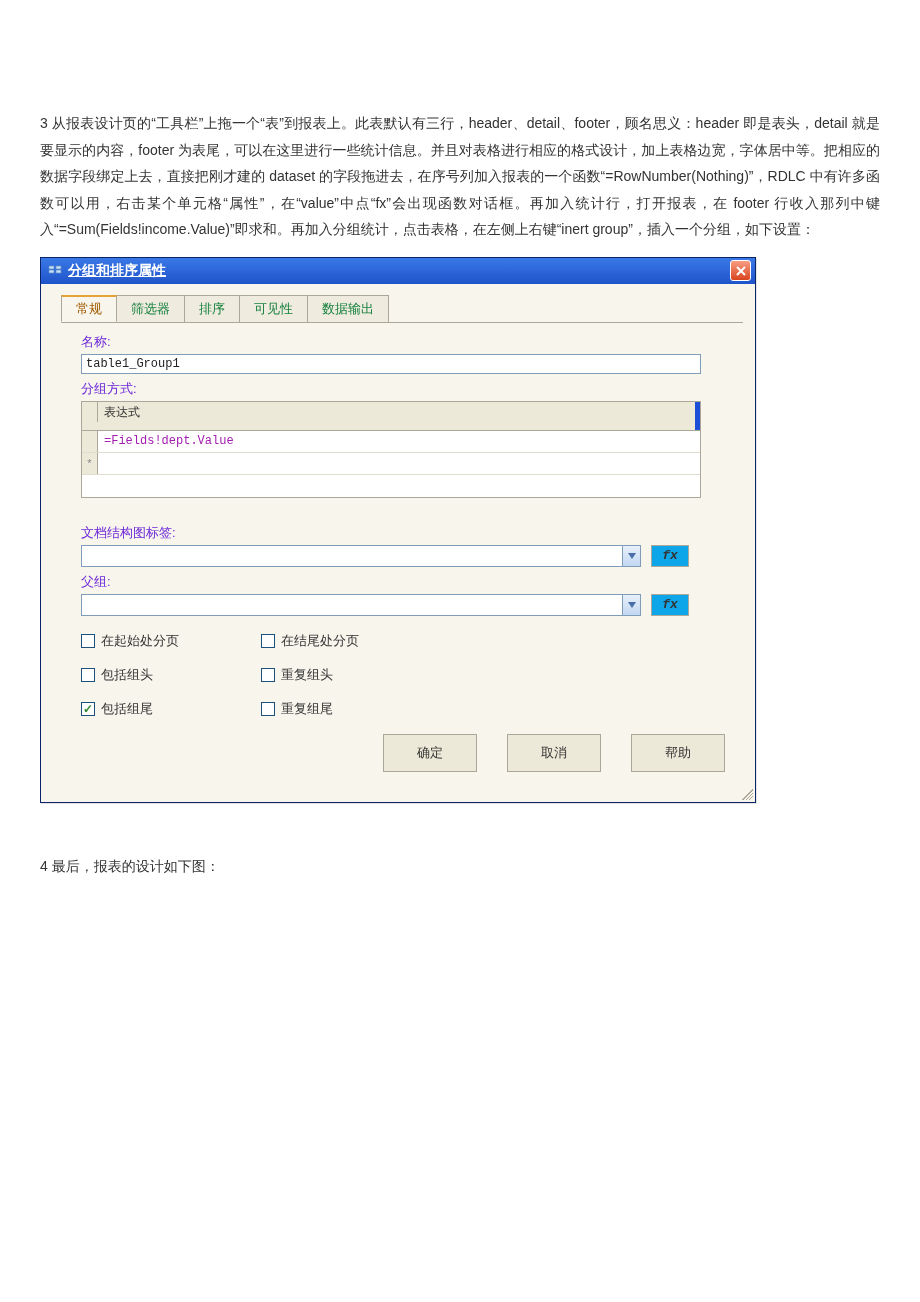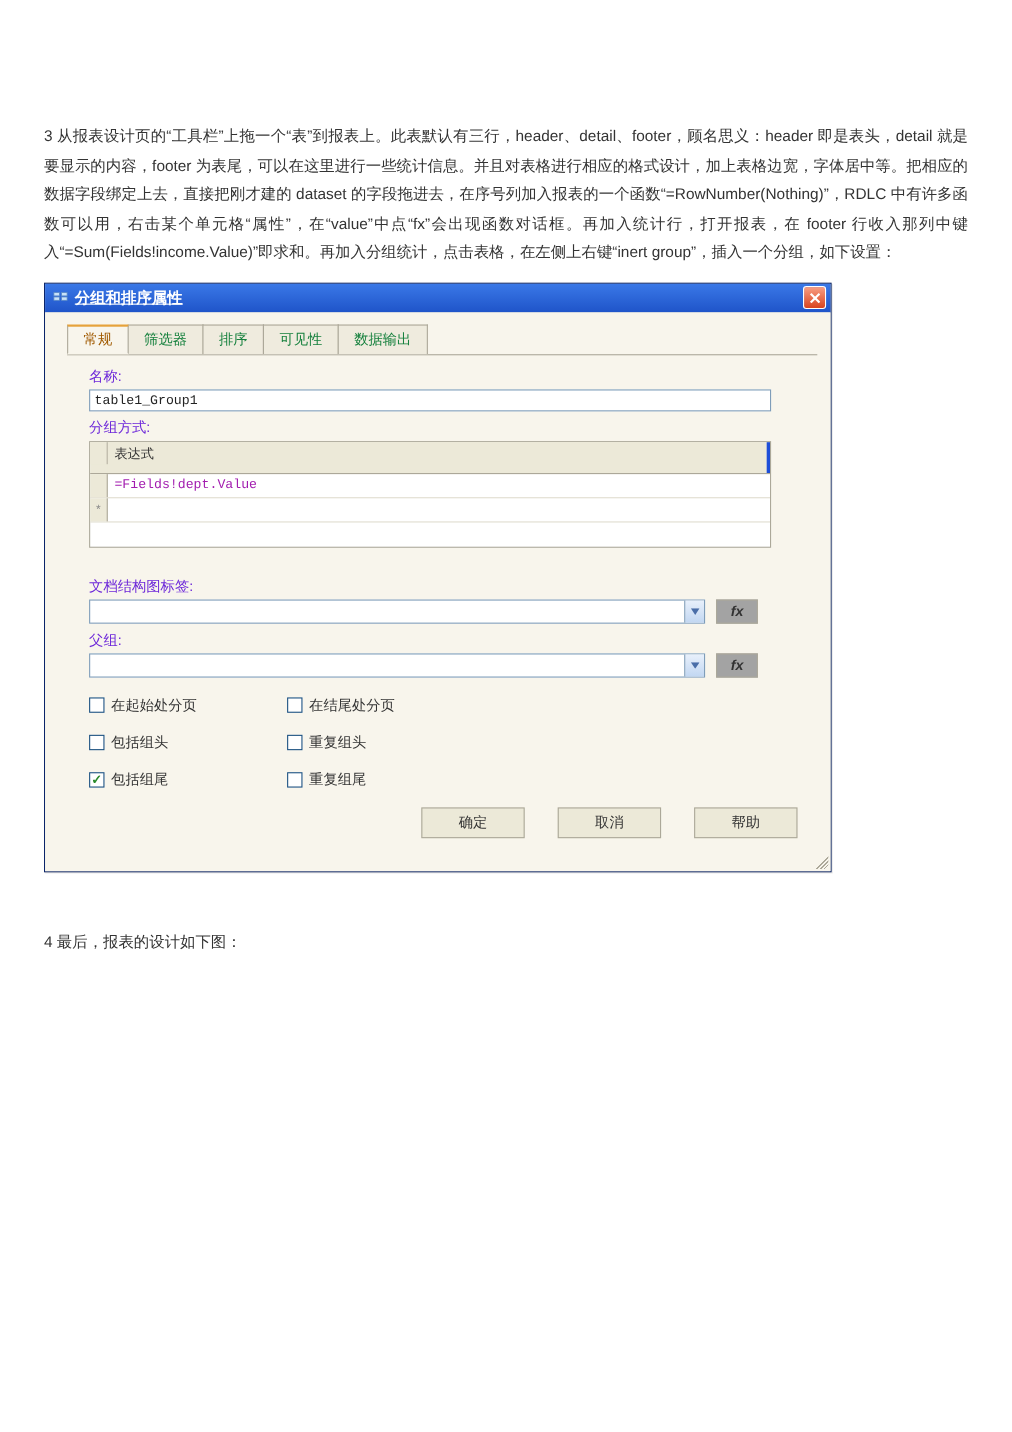--- a/index.html
+++ b/index.html
@@ -119,21 +119,21 @@
   .row-handle-h {
     width: 16px; height: 20px;
     border-right: 1px solid #ACA899;
     background: #ECE9D8;
   }
   .grid-head-cell {
     flex: 1;
     height: 28px;
     font-size: 12px;
     padding: 2px 6px;
-    border-right: 3px solid #1d4ed8;
+    border-right: 5px solid #1d4ed8;
     background: #ECE9D8;
   }
   .grid-row {
     display: flex;
     height: 22px;
     border-bottom: 1px solid #e0ddcf;
   }
   .row-handle {
     width: 16px;
     background: #ECE9D8;
@@ -167,24 +167,24 @@
     background: linear-gradient(to bottom,#e8f0fb,#c2d7f2);
     border-left: 1px solid #7F9DB9;
     margin-left: auto;
     display: flex; align-items:center; justify-content:center;
     cursor: pointer;
     color: #4a6ea8;
   }
   .fx-btn {
     width: 38px; height: 22px;
     border: 1px solid #ACA899;
-    background: #a3a3a3;
+    background: #0ea5e9;
     display: flex; align-items:center; justify-content:center;
     font-style: italic;
-    font-family: Liberation Sans, sans-serif;
+    font-family: Liberation Mono, monospace;
     font-size: 13px;
     font-weight: bold;
     cursor: pointer;
   }
   .check-cols {
     display: flex;
     margin-top: 16px;
     gap: 82px;
   }
   .check-col { display: flex; flex-direction: column; gap: 16px; }
@@ -208,21 +208,21 @@
     font-weight: bold;
   }
   .btn-row {
     display: flex;
     justify-content: flex-end;
     gap: 30px;
     padding: 16px 18px 6px 0;
     border-top: none;
   }
   .dlg-btn {
-    width: 94px; height: 28px;
+    width: 94px; height: 38px;
     border: 1px solid #ACA899;
     background: #ECE9D8;
     font-size: 13px;
     cursor: pointer;
     display: flex; align-items:center; justify-content:center;
   }
   .resize-grip {
     position: absolute;
     right: 2px; bottom: 2px;
     width: 14px; height: 14px;

